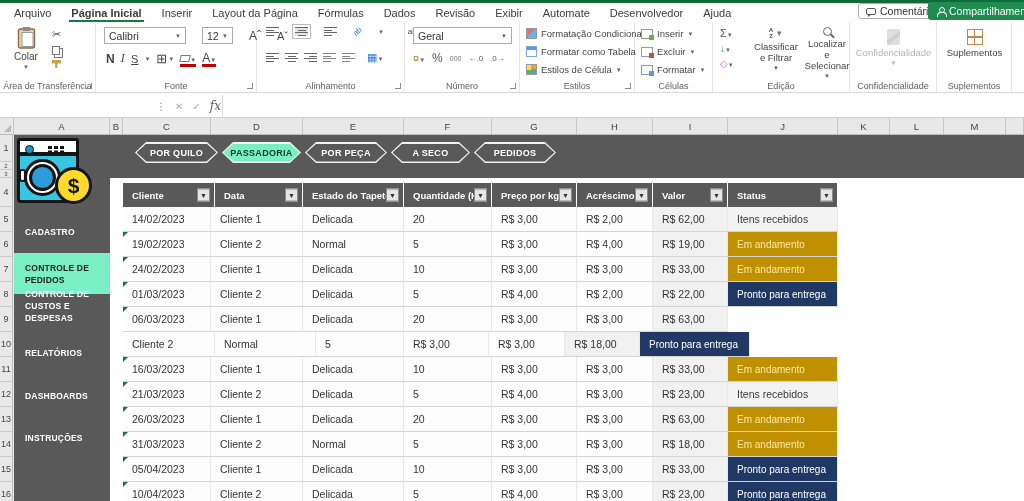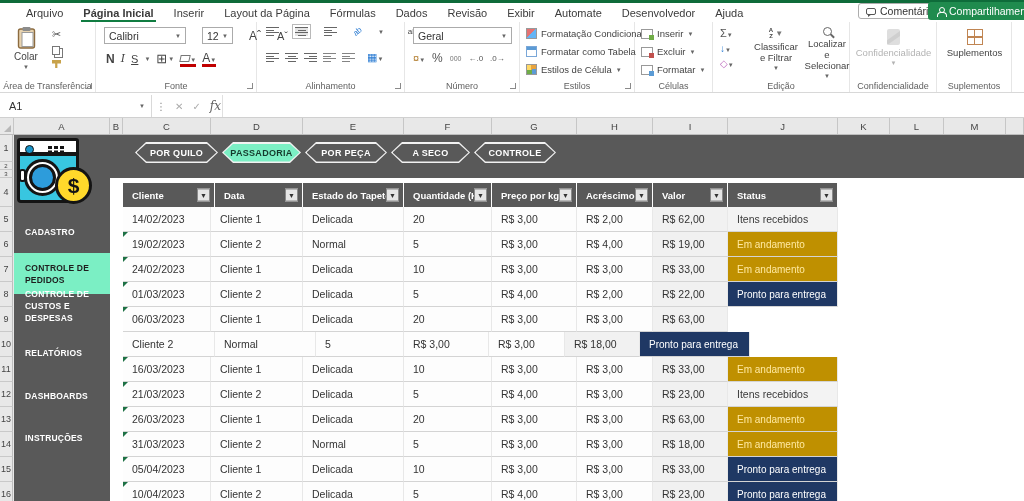--- a/index.html
+++ b/index.html
@@ -1,21 +1,21 @@
 <!DOCTYPE html>
 <html><head>
 <meta charset="utf-8">
 <style>
   * { margin:0; padding:0; box-sizing:border-box; }
   body { background:#ccc; font-family:"Liberation Sans", sans-serif; }
   .frame { position:relative; width:1024px; height:501px; overflow:hidden; background:#fff; }
 
   
   .top-edge { position:absolute; left:0; top:0; width:1024px; height:3px; background:#0E6B3A; }
-  .menubar { position:absolute; left:0; top:3px; width:840px; height:19px; background:#fff; display:flex; align-items:center; padding-left:16px; font-size:11px; color:#3b3b3b; }
+  .menubar { position:absolute; left:0; top:3px; width:840px; height:19px; background:#fff; display:flex; align-items:center; padding-left:4px; font-size:11px; color:#3b3b3b; }
   .menu-item { padding:0 10px; height:19px; display:flex; align-items:center; position:relative; cursor:default; white-space:nowrap; }
   .menu-item.active { font-weight:bold; }
   .menu-item.active::after { content:""; position:absolute; left:8px; right:8px; bottom:0; height:2.5px; background:#107C41; }
   .btn-comments { position:absolute; left:858px; top:3px; height:16px; border:1px solid #ADADAD; border-radius:3px; display:flex; align-items:center; gap:4px; padding:0 7px; font-size:10.5px; color:#333; background:#fff; }
   .ico-bubble { width:10px; height:7px; border:1.2px solid #555; border-radius:2px; position:relative; }
   .ico-bubble::after { content:""; position:absolute; left:1px; bottom:-3.5px; border-right:4px solid transparent; border-top:3.5px solid #555; }
   .btn-share { position:absolute; left:928px; top:2px; height:18px; background:#1F8B4E; border-radius:3px; display:flex; align-items:center; gap:4px; padding:0 8px; font-size:10.5px; color:#fff; }
   .ico-person { width:9px; height:9px; position:relative; }
   .ico-person::before { content:""; position:absolute; left:2.5px; top:0; width:4px; height:4px; border:1.1px solid #fff; border-radius:50%; }
   .ico-person::after { content:""; position:absolute; left:0.5px; top:5px; width:8px; height:4px; border:1.1px solid #fff; border-bottom:0; border-radius:4px 4px 0 0; }
@@ -299,24 +299,20 @@
     <div class="rgroup" style="left:937px;width:75px">
       <div class="bigbtn" style="left:5px;top:7px;width:65px;font-size:9.5px">
         <span class="ico-addin"></span>
         <span>Suplementos</span>
       </div>
       <div class="rlabel">Suplementos</div>
     </div>
   </div>
 
   <div class="fbar">
-    <div class="namebox">
-      <span>A1</span>
-      <span class="caret">▼</span>
-    </div>
     <div class="fbtns">
       <span style="color:#8a8a8a">⋮</span>
       <span>✕</span>
       <span>✓</span>
       <span class="fx">fx</span>
     </div>
     <div class="finput"></div>
   </div>
 
   <div class="colheads" id="colheads">
@@ -392,21 +388,21 @@
       <div class="navtab" style="left: 305px; width: 82px;">
         <div class="navtab-in"></div>
         <div class="navtab-label">POR PEÇA</div>
       </div>
       <div class="navtab" style="left: 391px; width: 79px;">
         <div class="navtab-in"></div>
         <div class="navtab-label">A SECO</div>
       </div>
       <div class="navtab" style="left: 474px; width: 82px;">
         <div class="navtab-in"></div>
-        <div class="navtab-label">CONTROLE</div>
+        <div class="navtab-label">PEDIDOS</div>
       </div>
     </div>
 
   <div class="tableblock">
     <div class="thead" id="thead">
         <div class="th" style="width: 92px;">
           <span>Cliente</span>
           <span class="filter-btn">▼</span>
         </div>
         <div class="th" style="width: 88px;">

